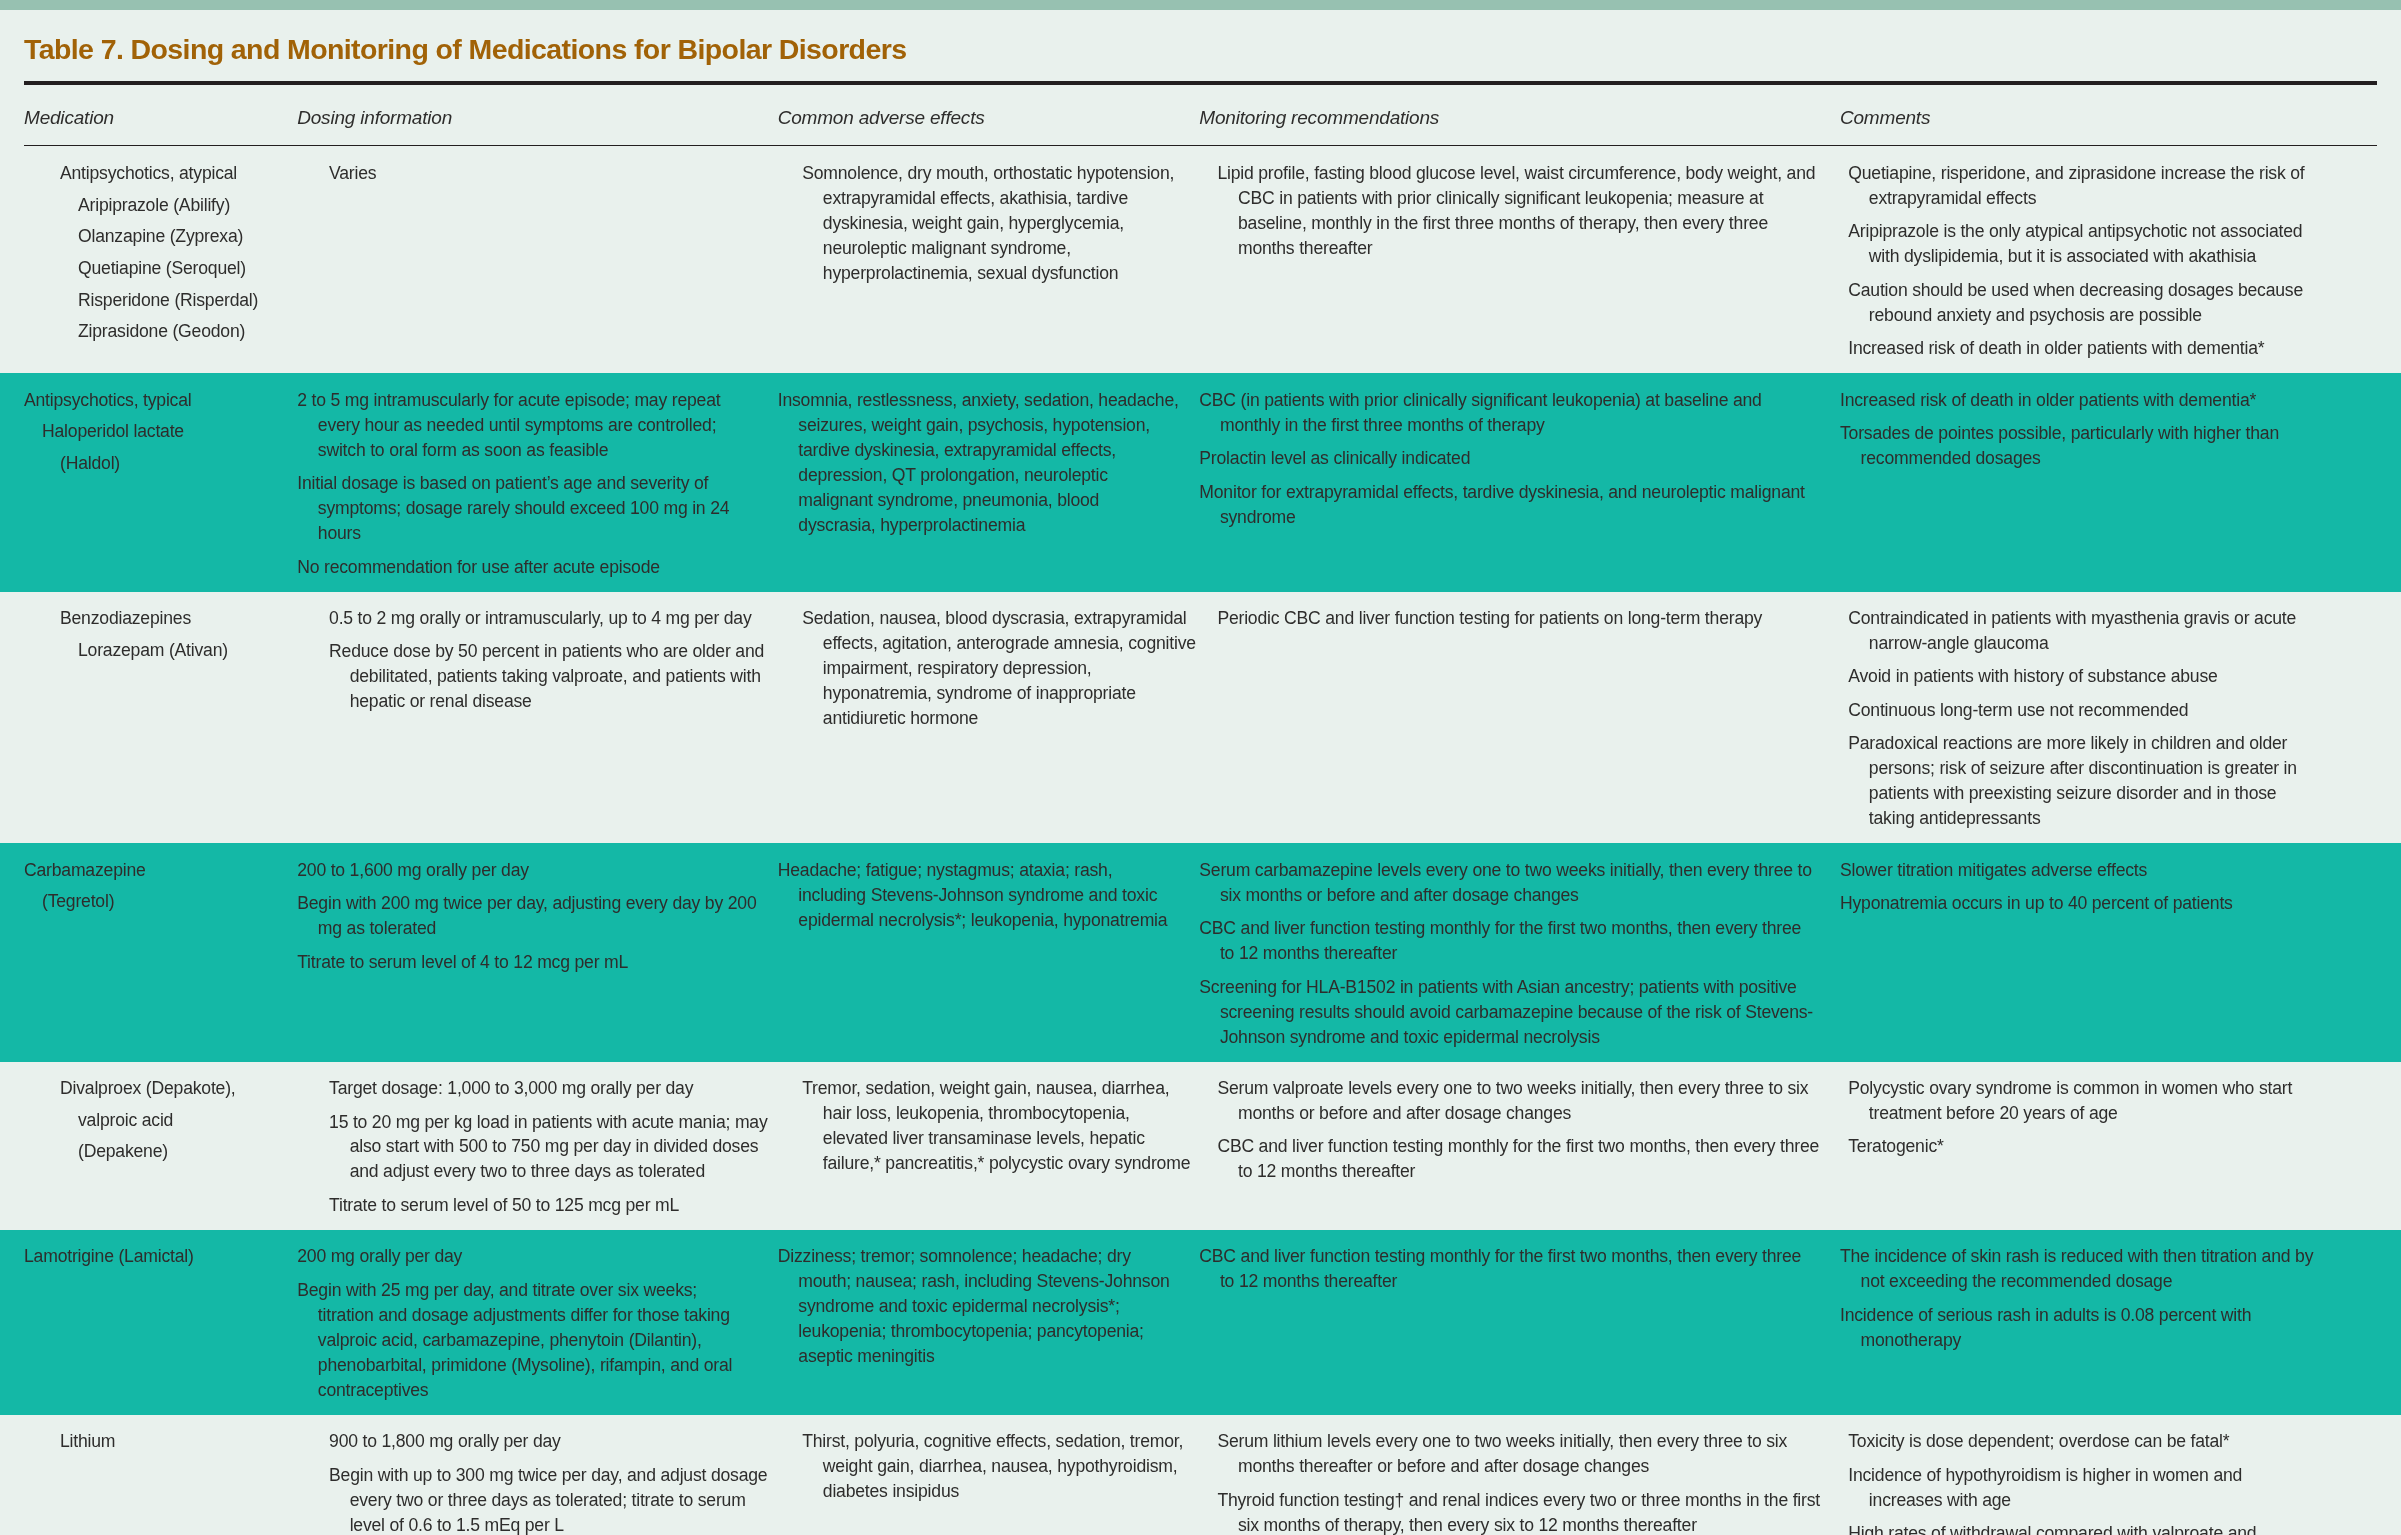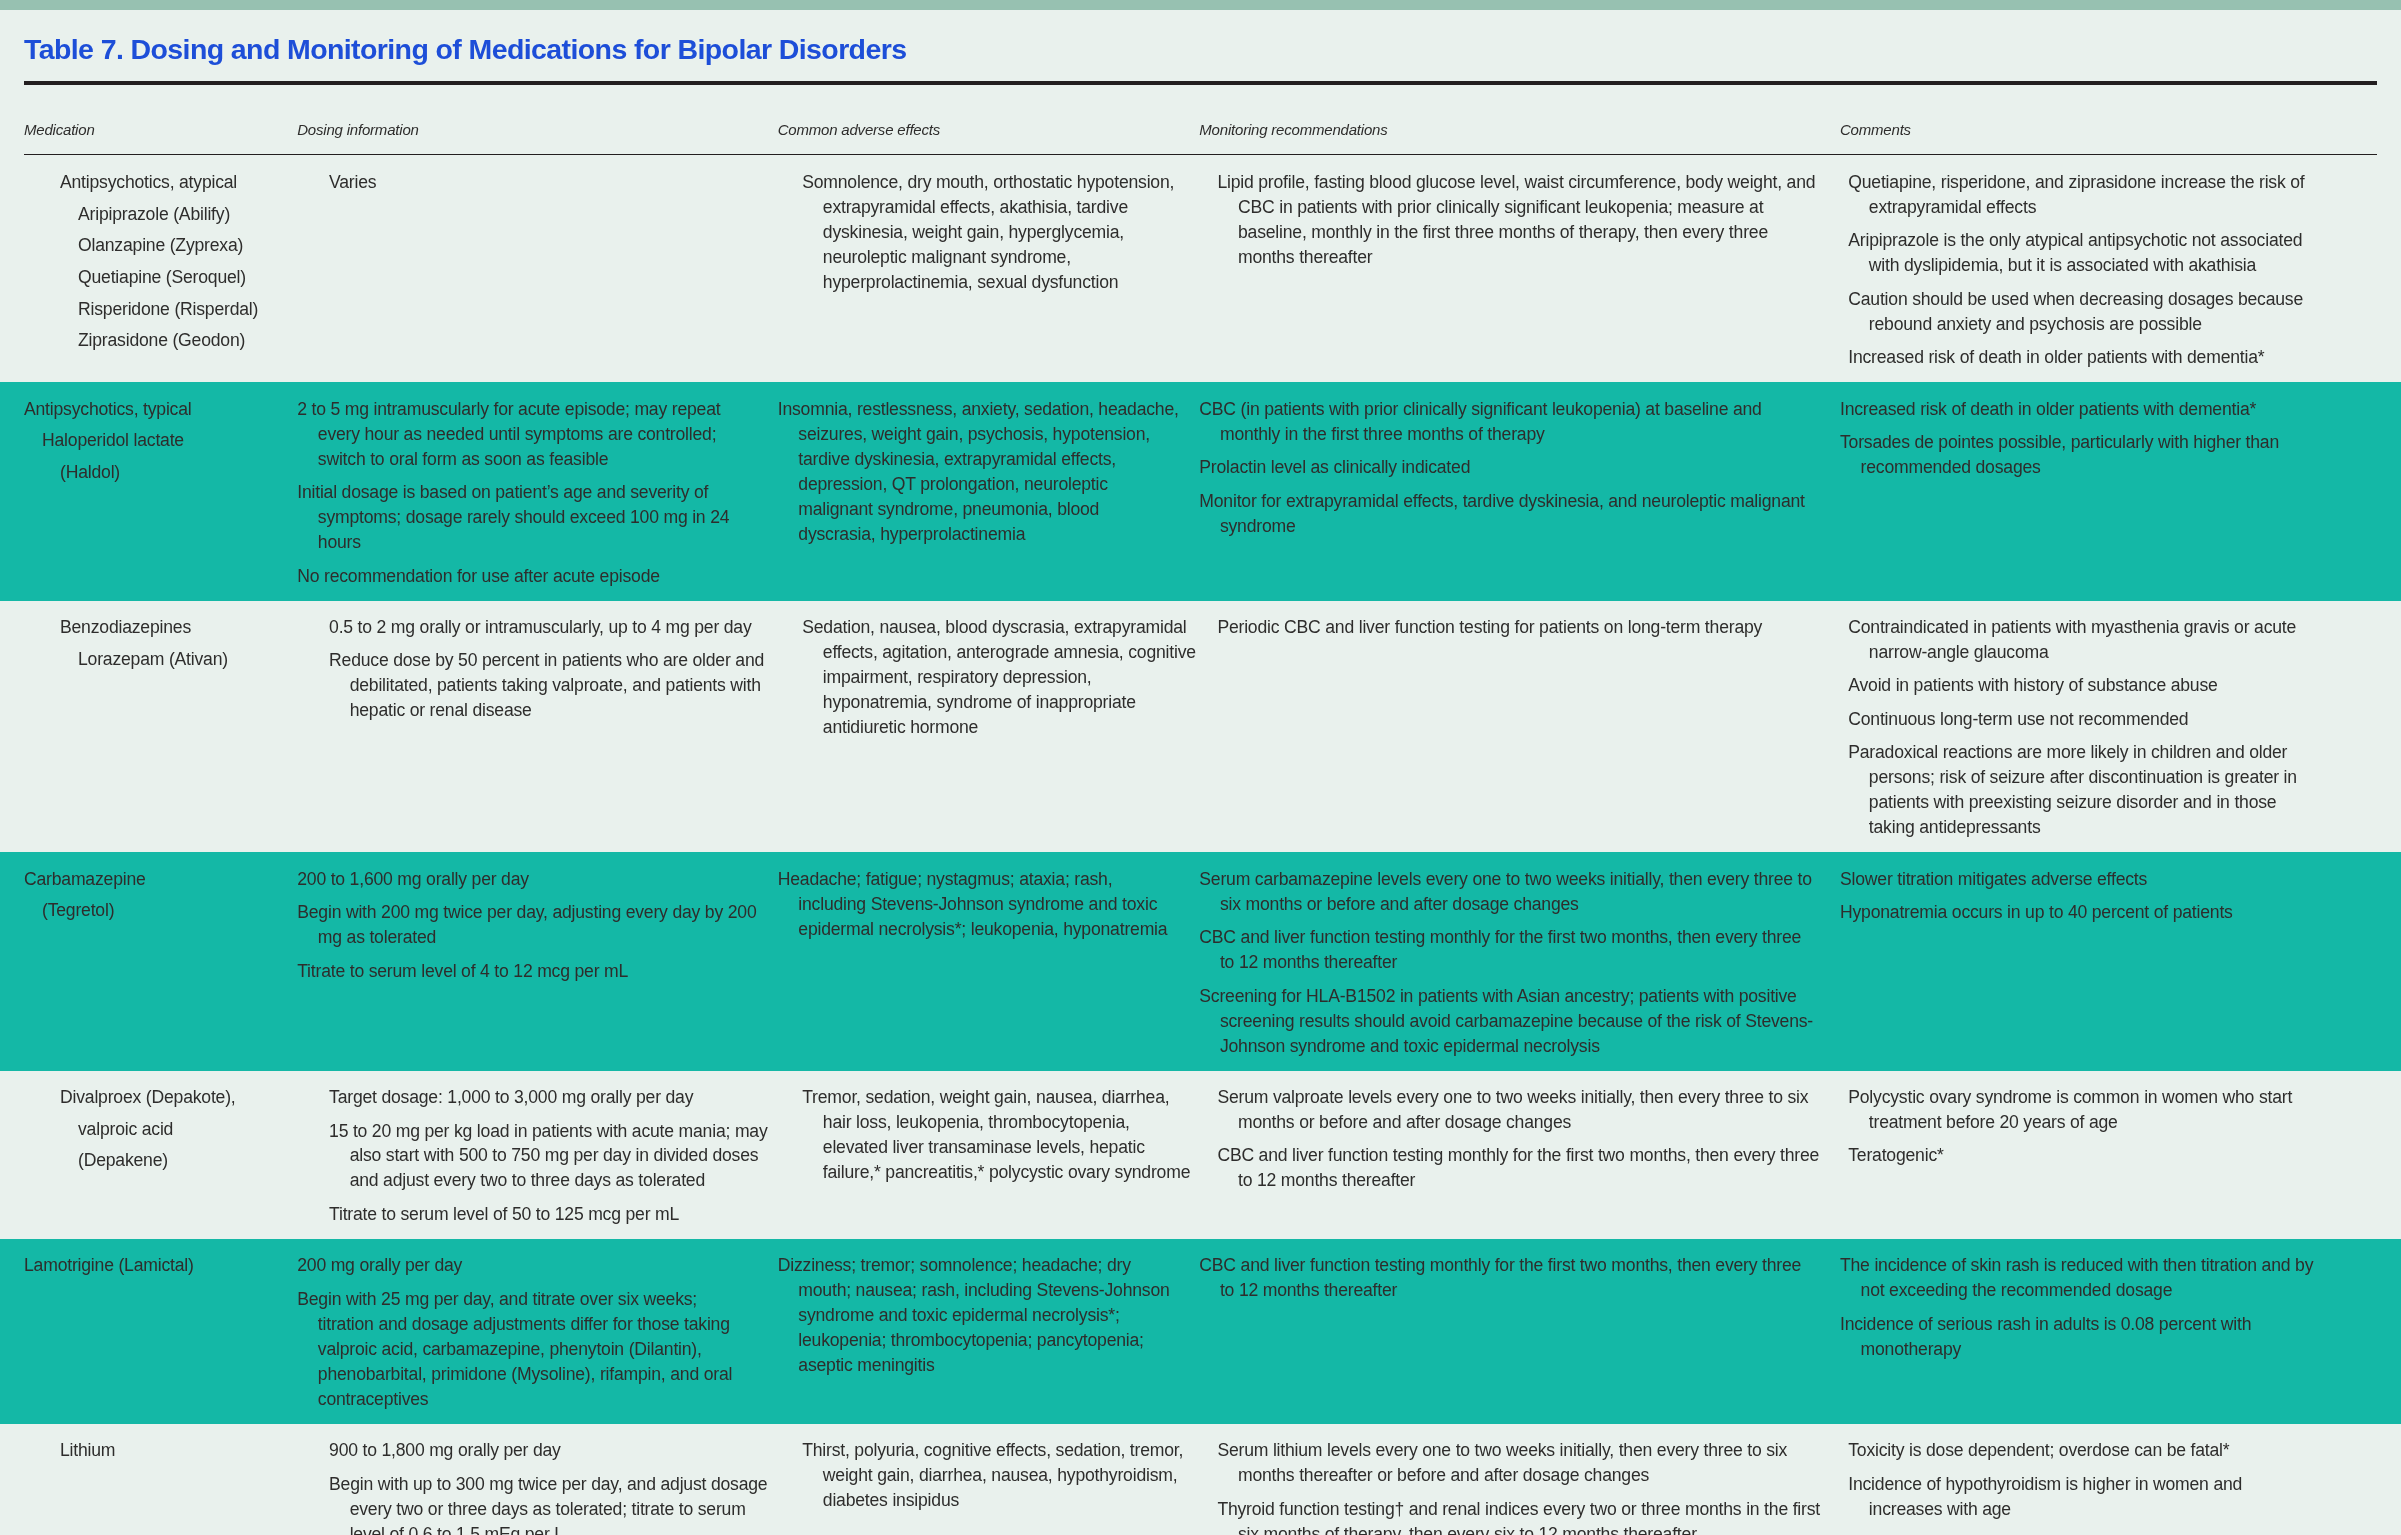--- a/index.html
+++ b/index.html
@@ -16,21 +16,21 @@
   }
   .accent-bar {
     width: 100%;
     height: 9.7px;
     background: #97c1b1;
   }
 
   .title {
     font-size: 28.5px;
     font-weight: bold;
-    color: #1d4ed8;
+    color: #a16207;
     margin: 23px 24px 0 24px;
     letter-spacing: -0.6px;
   }
   .title-rule {
     height: 3.6px;
     background: #231f20;
     margin: 15.7px 24px 0 24px;
   }
   .header-rule {
     height: 1.8px;
@@ -40,22 +40,22 @@
 
   .grid {
     display: grid;
     grid-template-columns: 11.6% 20.4% 17.9% 27.2% 21%;
     padding-left: 1%;
     padding-right: 0.9%;
     box-sizing: border-box;
   }
   .header-row {
     font-style: italic;
-    font-size: 15px;
-    padding-top: 36px;
+    font-size: 19px;
+    padding-top: 22px;
     padding-bottom: 15.7px;
     color: #2e2d2c;
   }
   .header-cell { padding-right: 18px; }
 
   .row {
     padding-top: 14.5px;
     padding-bottom: 12px;
   }
   .row.white { background: #14b8a6; }

